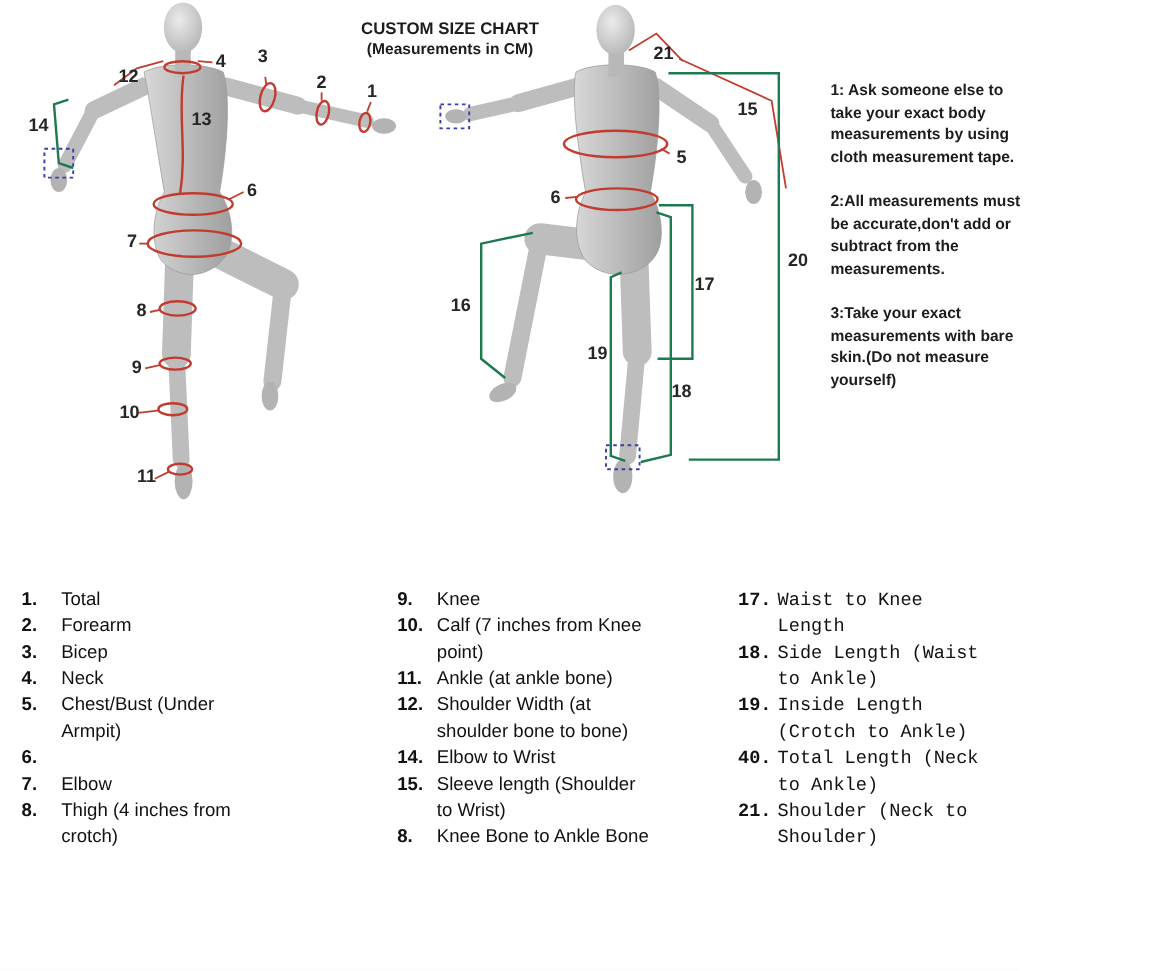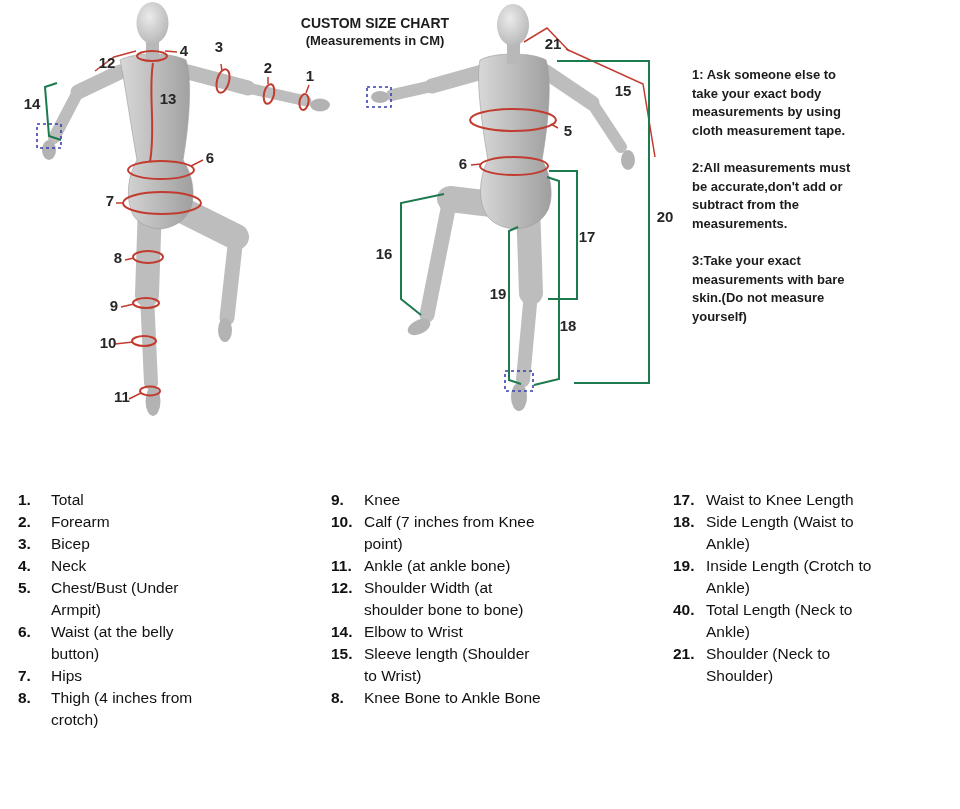--- a/index.html
+++ b/index.html
@@ -26,21 +26,21 @@
     font-weight:bold;font-size:13px;line-height:15px;
   }
   .instructions{
     position:absolute;top:66px;left:692px;width:170px;
     font-weight:bold;font-size:13px;line-height:18.5px;
   }
   .instructions p{margin:0 0 19px 0;}
   .legend-col{position:absolute;top:489px;font-size:15.5px;line-height:22px;color:#111;}
   .legend-col.c1{left:18px;width:192px;}
   .legend-col.c2{left:331px;width:212px;}
-  .legend-col.c3{left:673px;width:212px;}
+  .legend-col.c3{left:615px;width:212px;font-family:Liberation Mono, monospace;}
   .item{display:flex;}
   .item .num{font-weight:bold;flex:0 0 33px;}
   .item .lbl{flex:1;}
   
   .ring{fill:none;stroke:var(--measure-ring);stroke-width:2;}
   .leader{fill:none;stroke:var(--measure-ring);stroke-width:1.5;}
   .bracket{fill:none;stroke:var(--measure-bracket);stroke-width:2;}
   .dashbox{fill:none;stroke:var(--dashed-marker);stroke-width:1.6;stroke-dasharray:3 3;}
   .marker{font-family:"Liberation Sans",sans-serif;font-size:15px;font-weight:600;fill:#262626;text-anchor:middle;}
   .limb{stroke:var(--figure-gray);stroke-linecap:round;fill:none;}
@@ -200,25 +200,24 @@
     <div class="item">
         <span class="num">4.</span>
         <span class="lbl">Neck</span>
       </div>
     <div class="item">
         <span class="num">5.</span>
         <span class="lbl">Chest/Bust (Under Armpit)</span>
       </div>
     <div class="item">
         <span class="num">6.</span>
-        <span class="lbl">Waist (at the belly button)</span>
       </div>
     <div class="item">
         <span class="num">7.</span>
-        <span class="lbl">Hips</span>
+        <span class="lbl">Elbow</span>
       </div>
     <div class="item">
         <span class="num">8.</span>
         <span class="lbl">Thigh (4 inches from crotch)</span>
       </div>
   </div>
 
   <div class="legend-col c2">
     <div class="item">
         <span class="num">9.</span>

